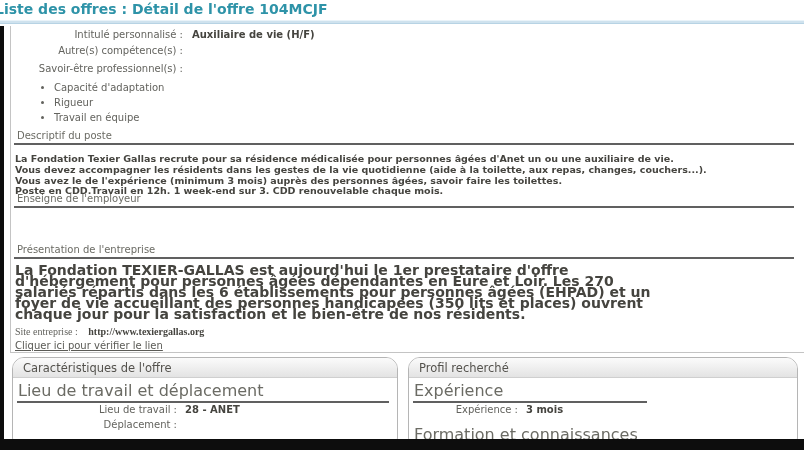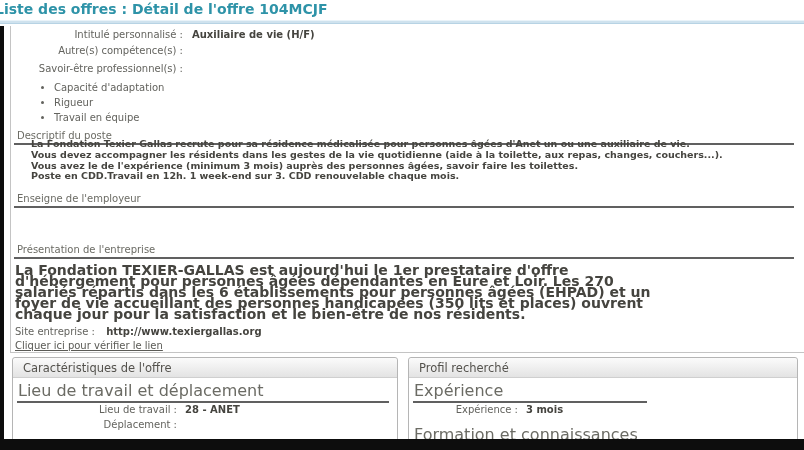--- a/index.html
+++ b/index.html
@@ -62,21 +62,21 @@
   .site-row .lbl { color: #63635e; }
   .site-row .val { font-weight: bold; margin-left: 8px; }
 
   .verify-link {
     left: 4px; color: #5a5a55; text-decoration: underline; cursor: pointer; white-space: nowrap;
   }
 
   
   .panel {
     position: absolute; top: 357px; height: 93px;
-    border: 1px solid #b5b5b5; border-radius: 3px; background: #fff;
+    border: 1px solid #b5b5b5; border-radius: 12px; background: #fff;
     overflow: hidden;
   }
   .panel-left  { left: 12px;  width: 386px; }
   .panel-right { left: 408px; width: 390px; }
   .panel-header {
     height: 20px; padding: 3px 10px 0;
     background: linear-gradient(#fbfbfb, #e3e3e3);
     border-bottom: 1px solid #cfcfcf;
     border-radius: 4px 4px 0 0;
     font-size: 11.5px; color: #54524d;
@@ -120,41 +120,41 @@
   </div>
 
   <ul class="skills abs" style="left:30px; top:54px;">
     <li>Capacité d'adaptation</li>
     <li>Rigueur</li>
     <li>Travail en équipe</li>
   </ul>
 
   <div class="sec sec-main abs" style="top:103px;">Descriptif du poste</div>
 
-  <div class="para para-d abs" style="top:113px;margin-left:16px;">
+  <div class="para para-d abs" style="top:128px;">
     <div>La Fondation Texier Gallas recrute pour sa résidence médicalisée pour personnes âgées d'Anet un ou une auxiliaire de vie.</div>
     <div>Vous devez accompagner les résidents dans les gestes de la vie quotidienne (aide à la toilette, aux repas, changes, couchers...).</div>
     <div>Vous avez le de l'expérience (minimum 3 mois) auprès des personnes âgées, savoir faire les toilettes.</div>
     <div>Poste en CDD.Travail en 12h. 1 week-end sur 3. CDD renouvelable chaque mois.</div>
   </div>
 
   <div class="sec sec-main abs" style="top:166px;">Enseigne de l'employeur</div>
 
 
   <div class="sec sec-main abs" style="top:217px;">Présentation de l'entreprise</div>
 
   <div class="para para-p abs" style="top:239px;">
     <div>La Fondation TEXIER-GALLAS est aujourd'hui le 1er prestataire d'offre</div>
     <div>d'hébergement pour personnes âgées dépendantes en Eure et Loir. Les 270</div>
     <div>salariés répartis dans les 6 établissements pour personnes âgées (EHPAD) et un</div>
     <div>foyer de vie accueillant des personnes handicapées (350 lits et places) ouvrent</div>
     <div>chaque jour pour la satisfaction et le bien-être de nos résidents.</div>
   </div>
 
-  <div class="site-row abs" style="top:300px;">
+  <div class="site-row abs" style="top:300px;font-family:Liberation Serif, serif;">
     <span class="lbl">Site entreprise :</span>
     <span class="val">http://www.texiergallas.org</span>
   </div>
 
   <div class="verify-link abs" style="top:314px;">Cliquer ici pour vérifier le lien</div>
 </div>
 
 <div class="panel panel-left">
   <div class="panel-header">Caractéristiques de l'offre</div>
   <div class="panel-body">

